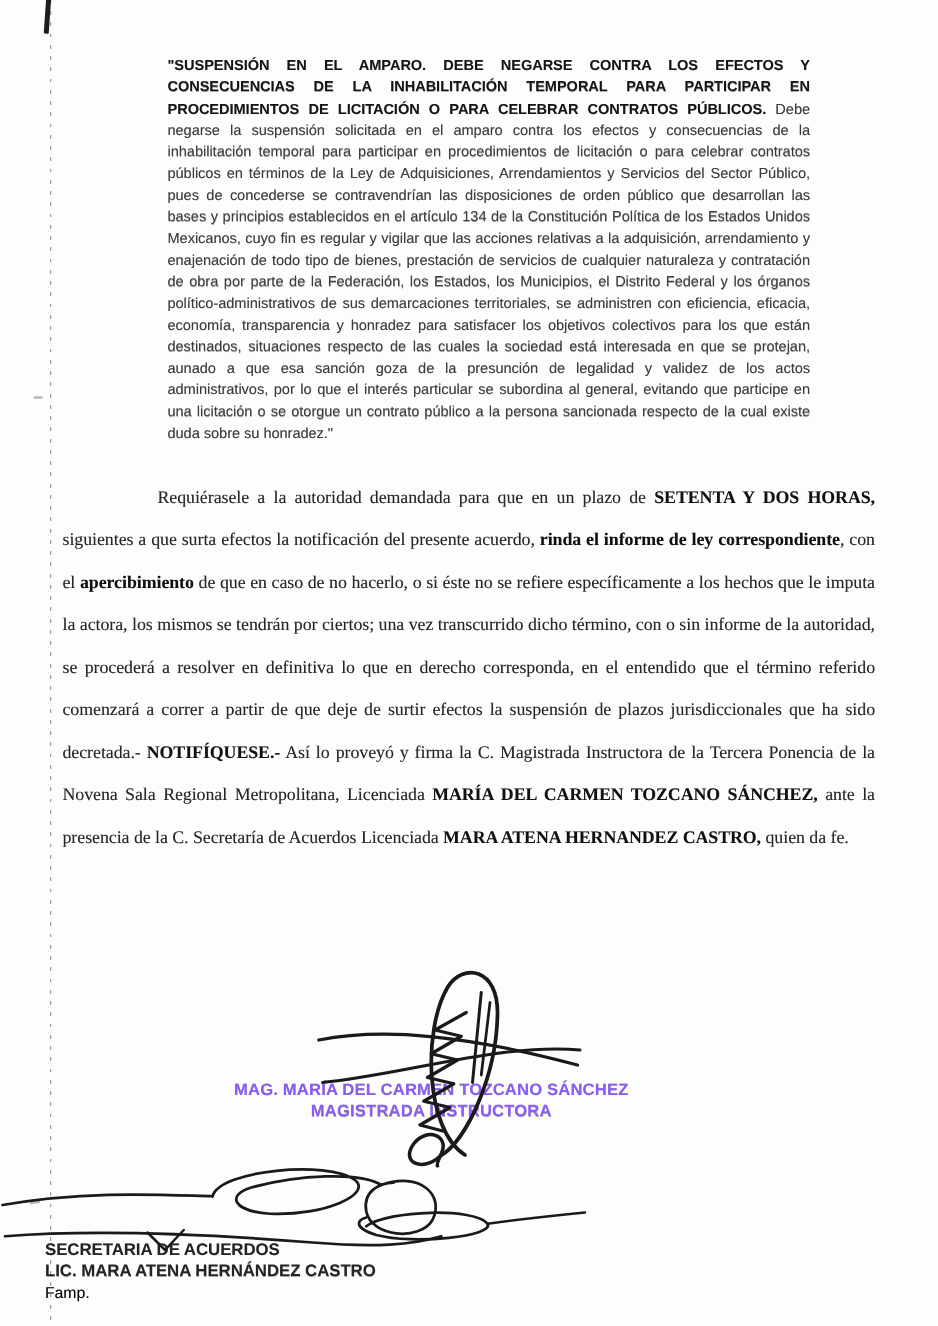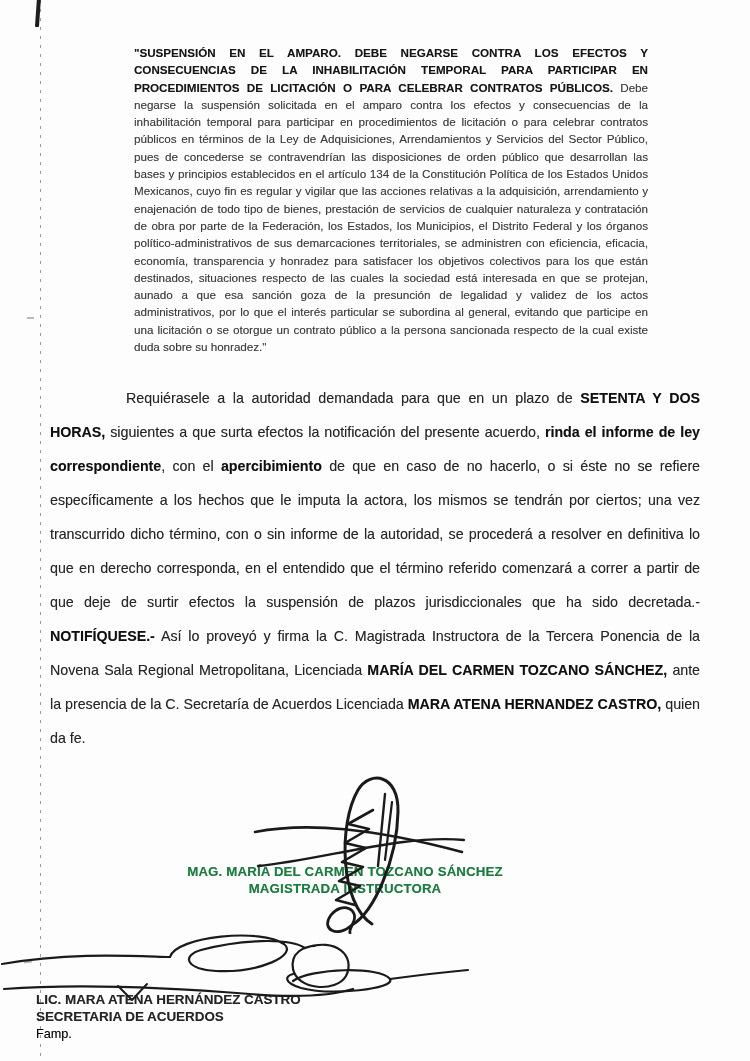--- a/index.html
+++ b/index.html
@@ -31,35 +31,36 @@
     font-size:11.6px;line-height:17.3px;text-align:justify;
     color:#3c3c3c;
   }
   .quote .b{font-weight:700;color:#151515;}
 
   
   .body-par{
     position:absolute;left:50px;top:381px;width:650px;margin:0;
     font-size:14.2px;line-height:34px;text-align:justify;text-indent:76px;
     color:#262626;
+    font-family:Liberation Serif, serif;
   }
   .body-par .b{font-weight:700;color:#101010;}
   .b{font-weight:700;}
 
   
   .sig-svg{position:absolute;z-index:3;}
   .sig-svg path{fill:none;stroke:#1a1a1a;stroke-linecap:round;stroke-linejoin:round;}
   .sig1{left:252px;top:772px;}
   .sig2{left:0px;top:926px;}
 
   
   .sig1-block{
     position:absolute;left:145px;top:864px;width:400px;z-index:2;
     text-align:center;font-weight:700;font-size:13.2px;line-height:16.5px;
-    color:#15803d;letter-spacing:0.2px;
+    color:#8b5cf6;letter-spacing:0.2px;
   }
   .sig2-block{
     position:absolute;left:36px;top:992px;z-index:2;
     font-weight:700;font-size:13.4px;line-height:16.8px;color:#242424;
   }
   .initials{font-weight:400;font-size:12.6px;color:#000000;}
 </style>
 </head>
 <body>
 
@@ -83,22 +84,22 @@
     <path d="M120,152 C88,132 86,52 106,18 C118,-2 147,2 146,40 C145,88 122,140 100,153" stroke-width="3"></path>
     <path d="M133,22 L126,94" stroke-width="2.4"></path>
     <path d="M140,30 L133,88" stroke-width="2.2"></path>
     <path d="M121,38 L96,52 L117,57 L93,71 L114,76 L90,90 L111,95 L87,109 L108,114 L84,128 L103,133" stroke-width="2.6"></path>
     <path d="M3,60 C55,50 120,56 210,80" stroke-width="2.6"></path>
     <path d="M6,94 C70,88 150,62 212,68" stroke-width="2.4"></path>
     <path d="M100,153 C86,166 68,158 79,143 C90,129 108,137 101,151 C99,156 97,159 98,161" stroke-width="2.8"></path>
   </svg>
 
   <div class="sig2-block">
+    <div>SECRETARIA DE ACUERDOS</div>
     <div>LIC. MARA ATENA HERNÁNDEZ CASTRO</div>
-    <div>SECRETARIA DE ACUERDOS</div>
     <div class="initials">Famp.</div>
   </div>
 
   <svg class="sig-svg sig2" width="470" height="92" viewBox="0 0 470 92" aria-hidden="true">
     <path d="M2,38 C70,26 132,30 170,31" stroke-width="2.2"></path>
     <path d="M170,31 C176,10 262,2 284,18 C298,29 260,47 216,45 C186,43 181,30 201,24 C238,14 288,11 305,22" stroke-width="2.2"></path>
     <path d="M305,22 C336,11 356,30 346,50 C336,67 297,64 293,43 C290,27 304,20 315,20" stroke-width="2.2"></path>
     <path d="M293,55 C311,42 380,40 390,53 C396,63 331,70 301,62 C282,56 286,50 293,48" stroke-width="2.2"></path>
     <path d="M390,53 C420,49 446,46 468,44" stroke-width="2"></path>
     <path d="M4,63 C95,56 200,64 250,68 C300,72 330,70 353,63" stroke-width="2.2"></path>

